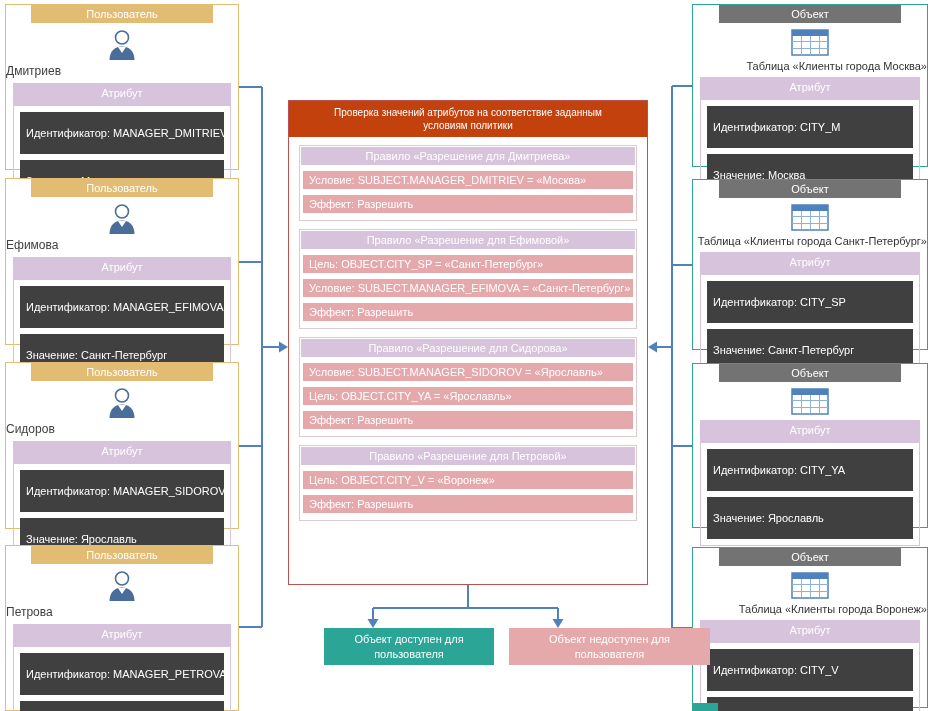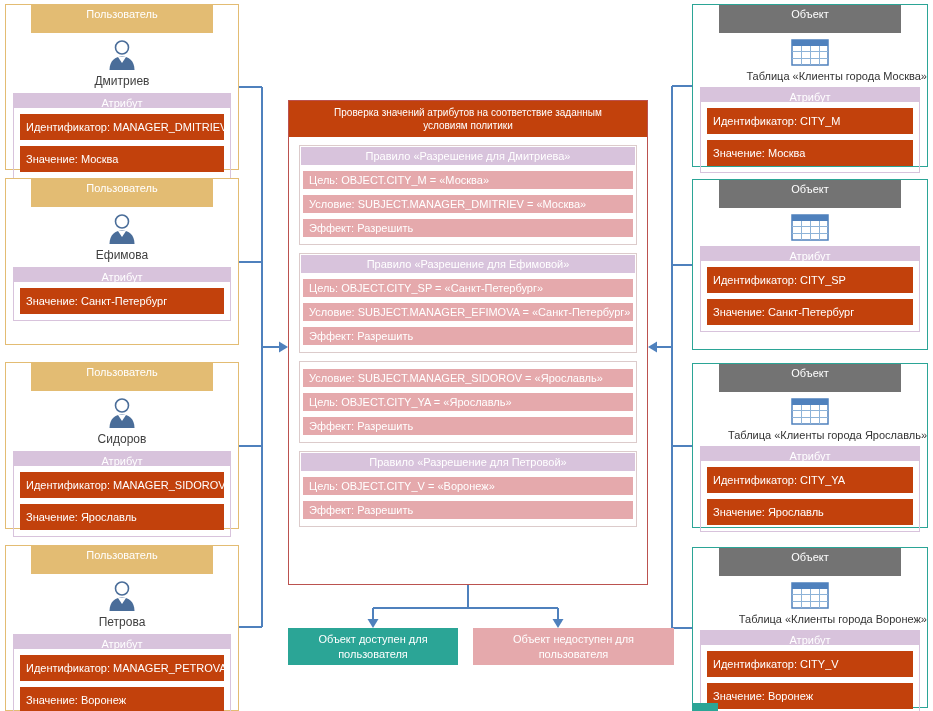--- a/index.html
+++ b/index.html
@@ -4,38 +4,38 @@
 <style>
   html,body{margin:0;padding:0;background:#fff;}
   .canvas{
     position:relative;width:933px;height:711px;background:#ffffff;
     font-family:"Liberation Sans", sans-serif;overflow:hidden;
   }
   svg.connectors{position:absolute;left:0;top:0;}
   .box{position:absolute;background:#fff;box-sizing:border-box;}
   .user-box{border:1px solid #E3BC73;}
   .obj-box{border:1px solid #2BA596;}
-  .tab{height:28px;line-height:18px;margin:0 auto;text-align:center;color:#fff;font-size:11px;width:182px;}
+  .tab{height:18px;line-height:18px;margin:0 auto;text-align:center;color:#fff;font-size:11px;width:182px;}
   .user-tab{background:#E3BC73;}
   .obj-tab{background:#737373;}
   .icon-wrap{text-align:center;margin-top:6px;line-height:0;}
-  .entity-name{text-align:center;font-size:12px;color:#404040;margin-top:3px;}
+  .entity-name{font-size:12px;color:#404040;margin-top:3px;}
   .obj-title{text-align:right;font-size:11px;color:#333;margin-top:4px;white-space:nowrap;overflow:hidden;}
   .attr-group{border:1px solid #D8C3DC;margin:5px 7px 0 7px;}
-  .attr-head{background:#D8C3DC;height:14px;line-height:18px;text-align:center;color:#fff;font-size:11px;}
-  .attr-row{background:#c2410c;height:18px;line-height:18px;color:#fff;font-size:11px;padding:4px 6px;margin:6px;white-space:nowrap;overflow:hidden;}
+  .attr-head{background:#D8C3DC;height:22px;line-height:18px;text-align:center;color:#fff;font-size:11px;}
+  .attr-row{background:#404040;height:18px;line-height:18px;color:#fff;font-size:11px;padding:12px 6px;margin:6px;white-space:nowrap;overflow:hidden;}
   .policy-box{border:1px solid #BB524F;}
   .policy-head{background:#c2410c;color:#fff;font-size:10px;text-align:center;padding:5px 30px;line-height:1.3;}
   .rule{border:1px solid #DCCBCB;margin:8px 10px;padding:1px;}
   .rule-head{background:#D8C3DC;height:18px;line-height:18px;text-align:center;color:#fff;font-size:11px;}
   .rule-row{background:#E5A9AC;height:18px;line-height:18px;color:#fff;font-size:11px;padding:0 6px;margin:6px 2px;white-space:nowrap;overflow:hidden;}
   .result{
     position:absolute;color:#fff;font-size:11px;text-align:center;
     display:flex;align-items:center;justify-content:center;
-    line-height:1.3;box-sizing:border-box;padding:2px 28px;
+    line-height:1.3;box-sizing:border-box;padding:2px 28px;margin-left:36px;
   }
   .allow{background:#2BA596;}
   .deny{background:#E5A9AC;}
   .cropped{position:absolute;background:#2BA596;}
 </style>
 </head>
 <body>
 
 <div class="canvas">
 
@@ -79,20 +79,21 @@
     <div class="icon-wrap">
       <svg width="30" height="32" viewBox="0 0 30 32">
           <circle cx="15" cy="8.5" r="6.5" fill="#fff" stroke="#4a6d99" stroke-width="1.6"></circle>
           <path d="M2.5,31 C2.5,21.5 8.5,17.5 15,17.5 C21.5,17.5 27.5,21.5 27.5,31 Z" fill="#4a6d99"></path>
           <path d="M11,18 L15,24 L19,18 Z" fill="#fff"></path>
         </svg>
     </div>
     <div class="entity-name">Ефимова</div>
     <div class="attr-group">
       <div class="attr-head">Атрибут</div>
+      <div class="attr-row">Идентификатор: MANAGER_EFIMOVA</div>
       <div class="attr-row">Значение: Санкт-Петербург</div>
     </div>
   </div>
 
   <div class="box user-box" style="left:5px;top:362px;width:234px;height:167px">
     <div class="tab user-tab">Пользователь</div>
     <div class="icon-wrap">
       <svg width="30" height="32" viewBox="0 0 30 32">
           <circle cx="15" cy="8.5" r="6.5" fill="#fff" stroke="#4a6d99" stroke-width="1.6"></circle>
           <path d="M2.5,31 C2.5,21.5 8.5,17.5 15,17.5 C21.5,17.5 27.5,21.5 27.5,31 Z" fill="#4a6d99"></path>
@@ -155,20 +156,21 @@
           <rect x="1" y="1" width="36" height="6" fill="#4F81BD"></rect>
           <g stroke="#8DB3D8" stroke-width="1">
             <line x1="10.5" y1="7" x2="10.5" y2="26"></line>
             <line x1="19.5" y1="7" x2="19.5" y2="26"></line>
             <line x1="28.5" y1="7" x2="28.5" y2="26"></line>
             <line x1="1" y1="12.5" x2="37" y2="12.5"></line>
             <line x1="1" y1="19.5" x2="37" y2="19.5"></line>
           </g>
         </svg>
     </div>
+    <div class="obj-title">Таблица «Клиенты города Санкт-Петербург»</div>
     <div class="attr-group">
       <div class="attr-head">Атрибут</div>
       <div class="attr-row">Идентификатор: CITY_SP</div>
       <div class="attr-row">Значение: Санкт-Петербург</div>
     </div>
   </div>
 
   <div class="box obj-box" style="left:692px;top:363px;width:236px;height:165px">
     <div class="tab obj-tab">Объект</div>
     <div class="icon-wrap">
@@ -177,21 +179,20 @@
           <rect x="1" y="1" width="36" height="6" fill="#4F81BD"></rect>
           <g stroke="#8DB3D8" stroke-width="1">
             <line x1="10.5" y1="7" x2="10.5" y2="26"></line>
             <line x1="19.5" y1="7" x2="19.5" y2="26"></line>
             <line x1="28.5" y1="7" x2="28.5" y2="26"></line>
             <line x1="1" y1="12.5" x2="37" y2="12.5"></line>
             <line x1="1" y1="19.5" x2="37" y2="19.5"></line>
           </g>
         </svg>
     </div>
-    <div class="obj-title">Таблица «Клиенты города Ярославль»</div>
     <div class="attr-group">
       <div class="attr-head">Атрибут</div>
       <div class="attr-row">Идентификатор: CITY_YA</div>
       <div class="attr-row">Значение: Ярославль</div>
     </div>
   </div>
 
   <div class="box obj-box" style="left:692px;top:547px;width:236px;height:161px">
     <div class="tab obj-tab">Объект</div>
     <div class="icon-wrap">
@@ -213,33 +214,33 @@
       <div class="attr-row">Идентификатор: CITY_V</div>
       <div class="attr-row">Значение: Воронеж</div>
     </div>
   </div>
 
   <div class="box policy-box" style="left:288px;top:100px;width:360px;height:485px">
     <div class="policy-head">Проверка значений атрибутов на соответствие заданным условиям политики</div>
 
     <div class="rule">
       <div class="rule-head">Правило «Разрешение для Дмитриева»</div>
-      <div class="rule-row">Цель: OBJECT.CITY_M = «Москва»</div>
       <div class="rule-row">Условие: SUBJECT.MANAGER_DMITRIEV = «Москва»</div>
       <div class="rule-row">Эффект: Разрешить</div>
     </div>
 
     <div class="rule">
       <div class="rule-head">Правило «Разрешение для Ефимовой»</div>
       <div class="rule-row">Цель: OBJECT.CITY_SP = «Санкт-Петербург»</div>
       <div class="rule-row">Условие: SUBJECT.MANAGER_EFIMOVA = «Санкт-Петербург»</div>
       <div class="rule-row">Эффект: Разрешить</div>
     </div>
 
     <div class="rule">
+      <div class="rule-head">Правило «Разрешение для Сидорова»</div>
       <div class="rule-row">Условие: SUBJECT.MANAGER_SIDOROV = «Ярославль»</div>
       <div class="rule-row">Цель: OBJECT.CITY_YA = «Ярославль»</div>
       <div class="rule-row">Эффект: Разрешить</div>
     </div>
 
     <div class="rule">
       <div class="rule-head">Правило «Разрешение для Петровой»</div>
       <div class="rule-row">Цель: OBJECT.CITY_V = «Воронеж»</div>
       <div class="rule-row">Эффект: Разрешить</div>
     </div>

